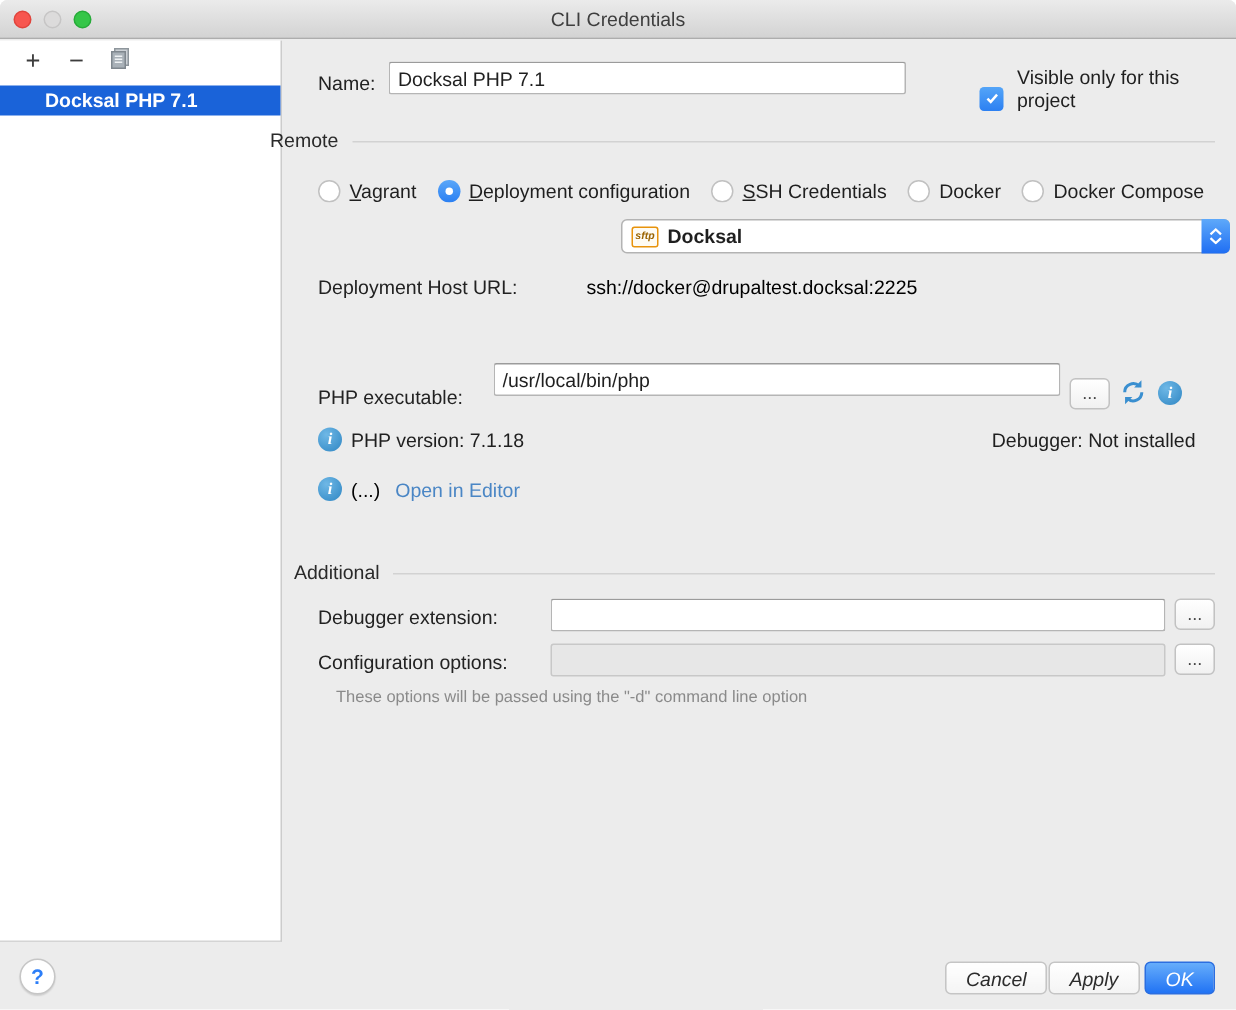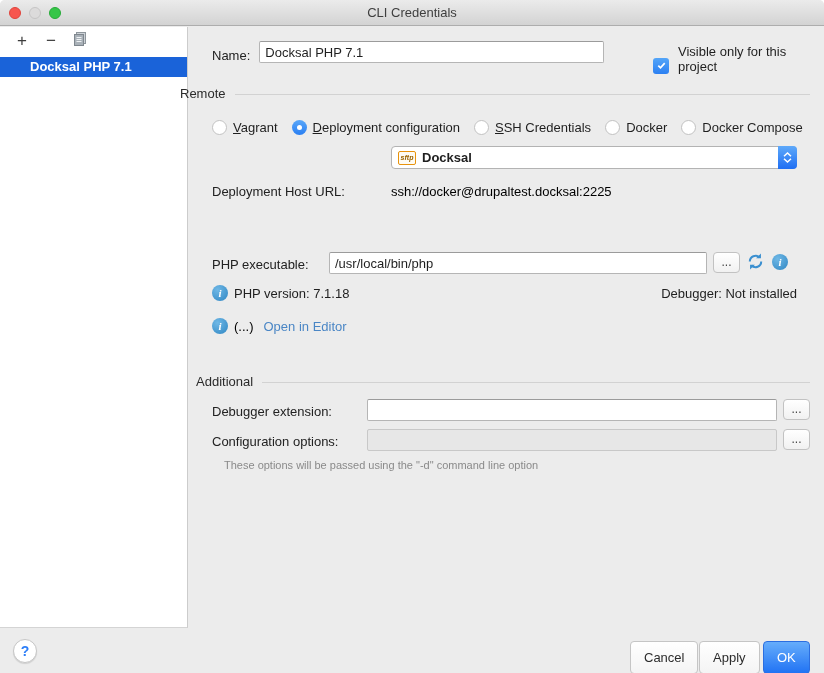--- a/index.html
+++ b/index.html
@@ -97,23 +97,23 @@
     background:radial-gradient(circle at 35% 30%, #6fb8e6, #2f86c3);
     color:#ffffff; font:italic 700 11px "Liberation Serif", serif;
     display:flex; align-items:center; justify-content:center; flex:0 0 auto;
   }
   .link-url { color:#000000; }
   .link-blue { color:#4a86c5; }
   .hint { font-size:11px; color:#8a8a8a; }
 
   
   .footer-btn {
-    height:33px; border-radius:4px; border:1px solid #c5c5c5;
+    height:22px; border-radius:4px; border:1px solid #c5c5c5;
     background:linear-gradient(#ffffff,#f4f4f4); color:#2c2c2c;
-    font-size:13px; padding:0 13px; font-family:"Liberation Sans",sans-serif;
+    font-size:13px; padding:0 13px; font-family:"Liberation Sans",sans-serif;font-style:italic;
   }
   .footer-btn.primary {
     background:linear-gradient(#66adfb,#2173f4); border-color:#2b6ee0; color:#ffffff;
   }
   .help-btn {
     position:absolute; left:13px; top:639px; width:24px; height:24px; border-radius:50%;
     background:#ffffff; border:1px solid #c6c6c6; box-shadow:0 1px 1px rgba(0,0,0,.12);
     color:#2c7ef8; font-weight:700; font-size:14px;
     display:flex; align-items:center; justify-content:center;
   }
@@ -185,39 +185,39 @@
     <div class="radio">
       <span class="rdot"></span>
       <span><span>Docker</span><span class="mn"></span><span></span></span>
     </div>
     <div class="radio">
       <span class="rdot"></span>
       <span><span>Docker Compose</span><span class="mn"></span><span></span></span>
     </div>
   </div>
 
-  <div class="abs dropdown" style="left:391px; top:146px; width:406px;">
+  <div class="abs dropdown" style="left:414px; top:146px; width:406px;">
     <span class="sftp-badge">sftp</span>
     <span class="dval">Docksal</span>
     <span class="stepper">
       <svg width="9" height="5" viewBox="0 0 9 5">
           <path d="M1 4.2L4.5 1 8 4.2" stroke="#ffffff" stroke-width="1.5" fill="none"></path>
         </svg>
       <svg width="9" height="5" viewBox="0 0 9 5">
           <path d="M1 0.8L4.5 4 8 0.8" stroke="#ffffff" stroke-width="1.5" fill="none"></path>
         </svg>
     </span>
   </div>
 
   <label class="abs flabel" style="left:212px; top:184px;">Deployment Host URL:</label>
   <span class="abs link-url" style="left:391px; top:184px;">ssh://docker@drupaltest.docksal:2225</span>
 
 
   <label class="abs flabel" style="left:212px; top:257px;">PHP executable:</label>
-  <input class="abs tfield" style="left: 329px; top: 252px; width: 378px;" value="/usr/local/bin/php">
+  <input class="abs tfield" style="left: 329px; top: 242px; width: 378px;" value="/usr/local/bin/php">
   <button class="abs browse-btn" style="left:713px; top:252px;">...</button>
   <span class="abs" style="left:746px; top:252px;">
     <svg width="19" height="19" viewBox="0 0 16 16">
       <path d="M3.2 8a4.8 4.8 0 0 1 8.2-3.4M12.8 8a4.8 4.8 0 0 1-8.2 3.4" stroke="#3a8fd0" stroke-width="1.7" fill="none"></path>
       <path d="M12.6 1.2v4.1h-4.1z" fill="#3a8fd0"></path>
       <path d="M3.4 14.8v-4.1h4.1z" fill="#3a8fd0"></path>
     </svg>
   </span>
   <div class="abs info-icon" style="left:772px; top:254px;">i</div>
 

